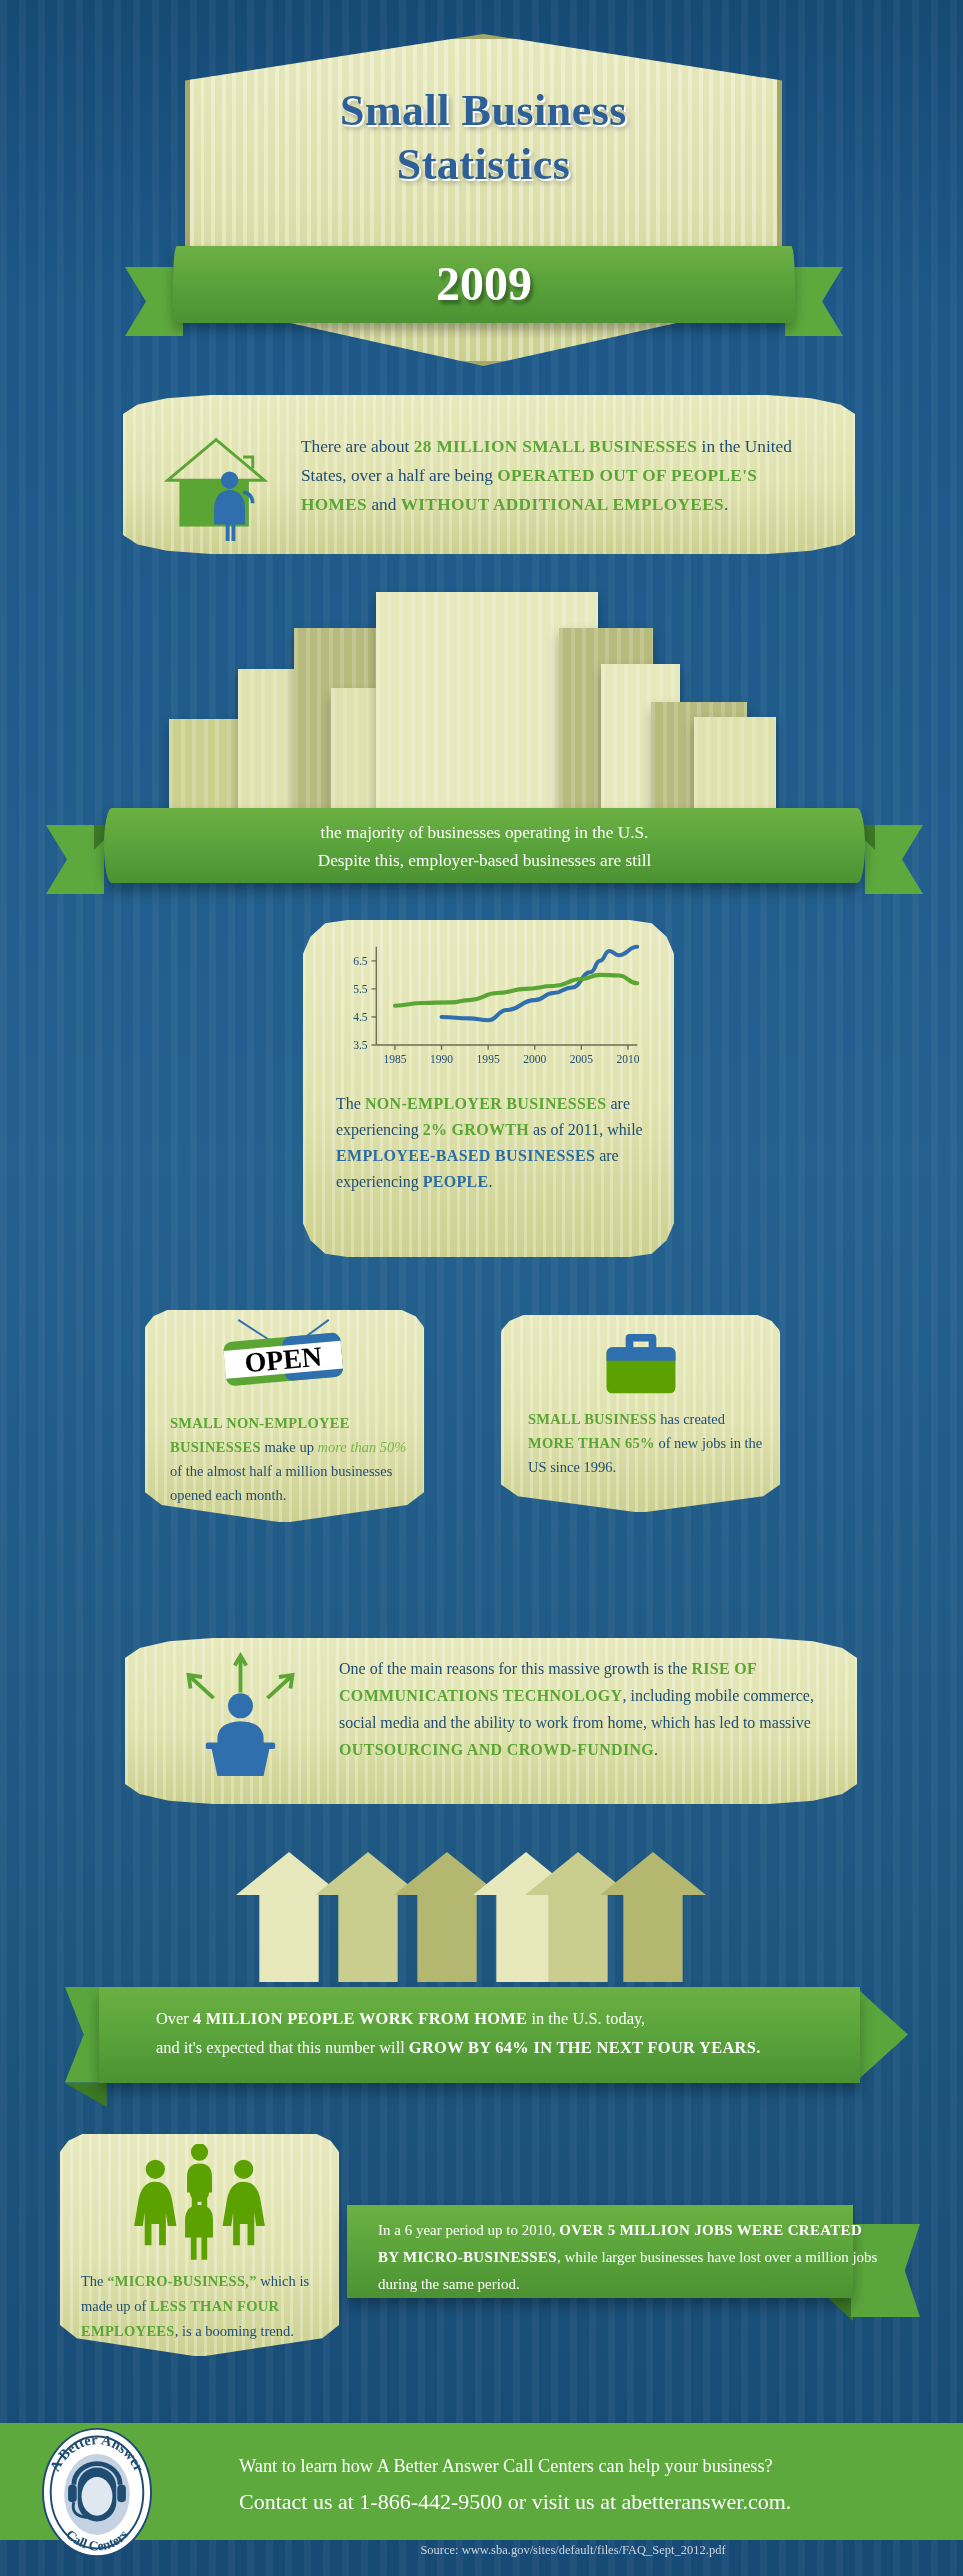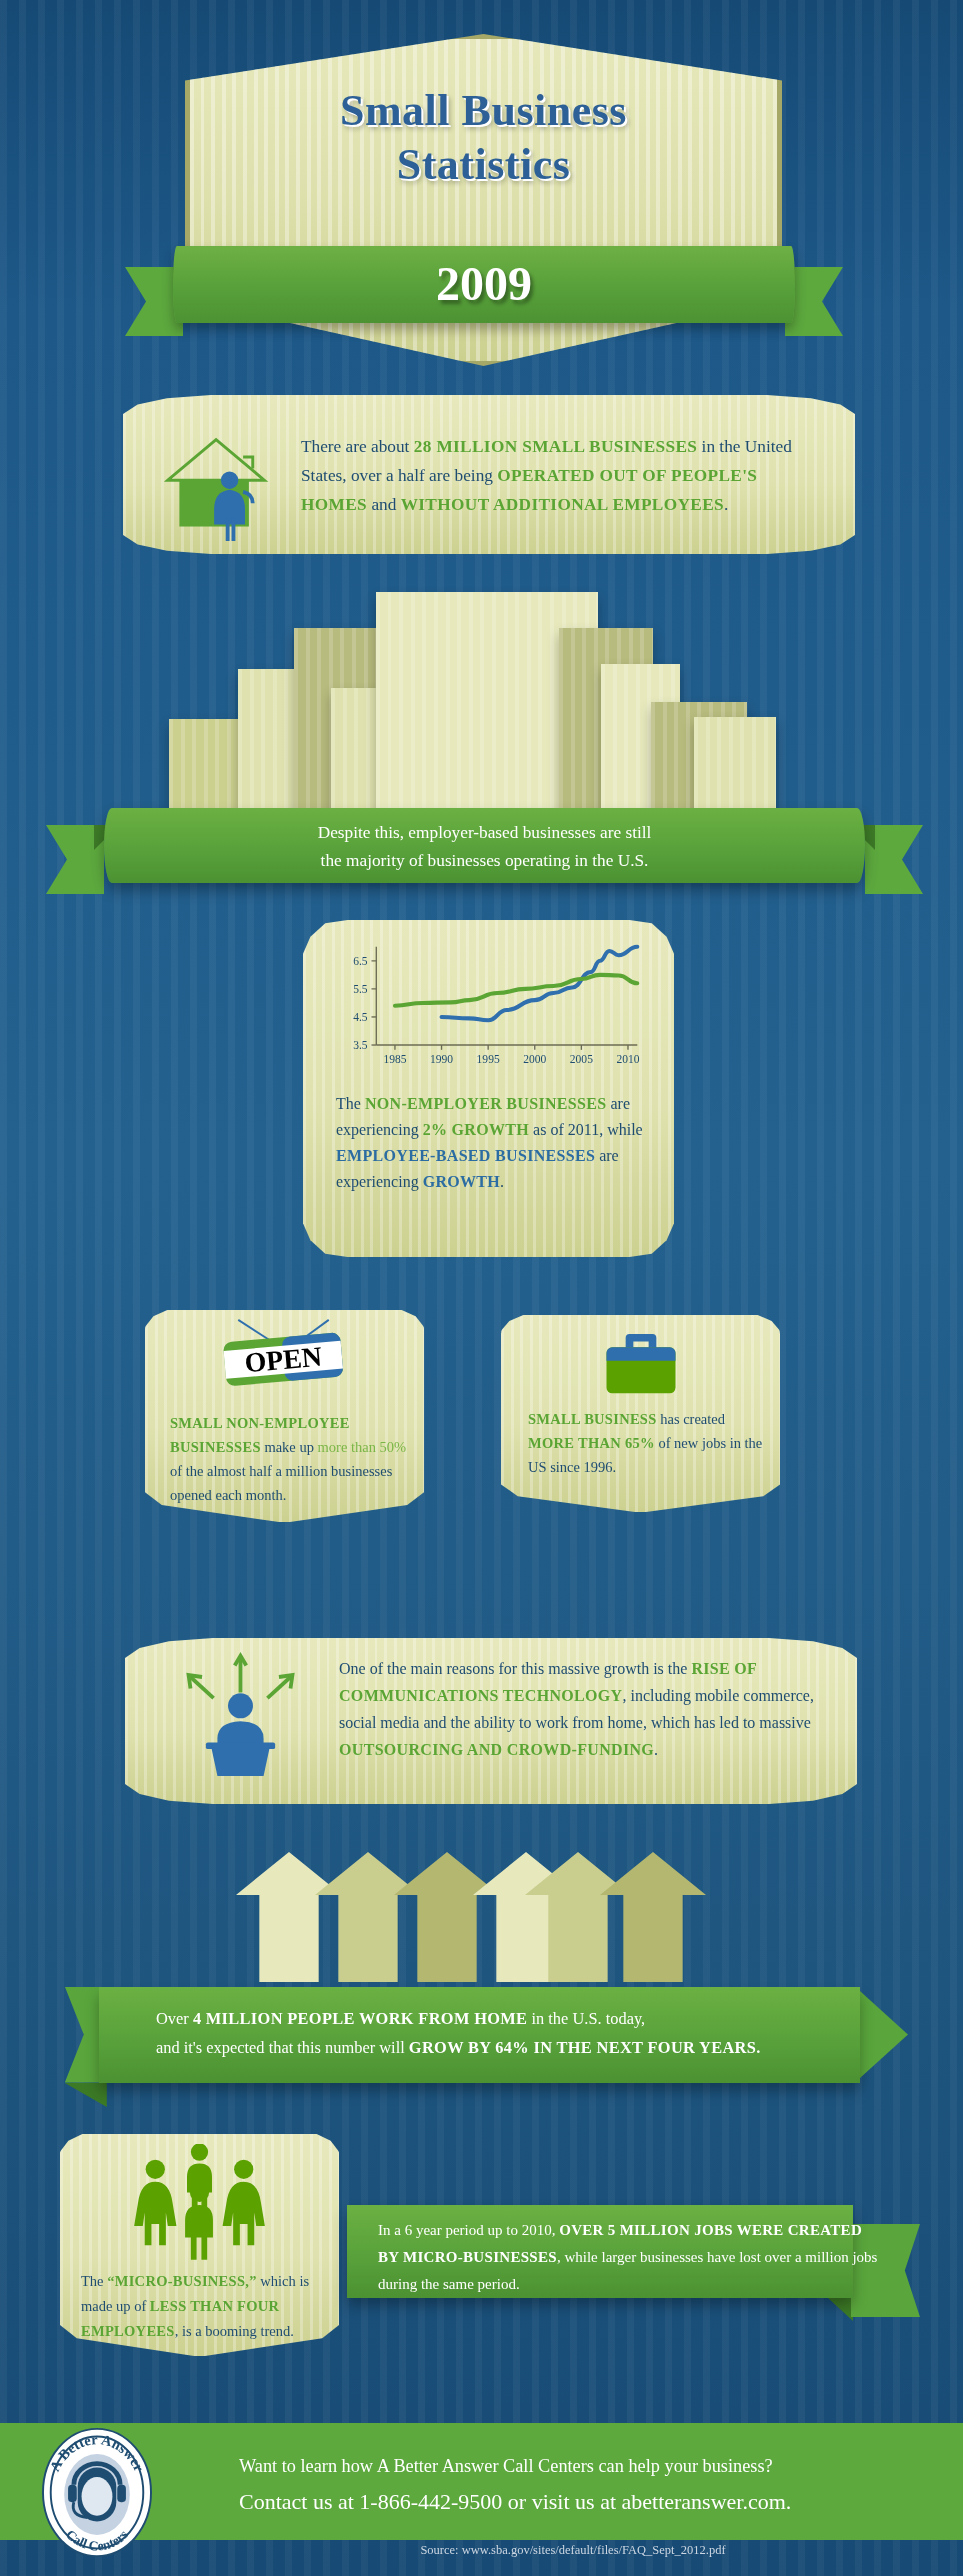--- a/index.html
+++ b/index.html
@@ -16,21 +16,21 @@
     background:
       repeating-linear-gradient(to right,
         rgba(255,255,255,0.045) 0px, rgba(255,255,255,0.045) 6.7px,
         rgba(0,0,0,0.0) 6.7px, rgba(0,0,0,0.0) 19px),
       linear-gradient(to bottom,#164a75 0%, #1d5888 12%, #24618f 45%, #1e5680 75%, #174a74 100%);
   }
   #content{ position:absolute; inset:0; }
 
   
   .g{ color:#5ba535; font-weight:bold; font-variant:small-caps; letter-spacing:.02em;}
-  .gi{ color:#7ab648; }
+  .gi{ color:#7ab648; font-style:italic;}
   .b{ color:#2b6ca3; font-weight:bold; font-variant:small-caps; letter-spacing:.02em;}
   .w{ font-weight:bold; font-variant:small-caps; letter-spacing:.02em;}
 
   
   #header-shield{
     position:absolute; left:185px; top:34px; width:597px; height:332px;
   }
   .shield-body{
     position:absolute; inset:0;
     background:linear-gradient(to bottom,#e4e6b6 0%, #dcdfa8 45%, #cdd093 100%);
@@ -230,22 +230,22 @@
     <div class="bldg" style="left:482px; width:96px; height:169px; background-color:#b7bb7d;"></div>
     <div class="bldg" style="left:525px; width:82px;  height:154px; background-color:#dfe2ae;"></div>
   </div>
   <div id="sec2-ribbon">
     <div class="ribbon-tail l"></div>
     <div class="ribbon-tail r"></div>
     <div class="ribbon-fold l"></div>
     <div class="ribbon-fold r"></div>
     <div class="ribbon2-main">
       <div id="sec2-text">
+        <div>the majority of businesses operating in the U.S.</div>
         <div>Despite this, employer-based businesses are still</div>
-        <div>the majority of businesses operating in the U.S.</div>
       </div>
     </div>
   </div>
 
   <div class="card" id="sec3-card">
     <div id="chart-wrap">
       <svg id="chart-svg" width="313" height="135" viewBox="0 0 325 140">
           <line x1="46" y1="8" x2="46" y2="110" stroke="#6b6b55" stroke-width="1.4"></line>
           <line x1="46" y1="110" x2="317" y2="110" stroke="#6b6b55" stroke-width="1.4"></line>
           <line x1="41" y1="110" x2="46" y2="110" stroke="#6b6b55" stroke-width="1.4"></line>
@@ -265,21 +265,21 @@
           <line x1="210.53571428571428" y1="110" x2="210.53571428571428" y2="115" stroke="#6b6b55" stroke-width="1.4"></line>
           <text x="210.53571428571428" y="129" text-anchor="middle" class="axis-lbl">2000</text>
           <line x1="258.92857142857144" y1="110" x2="258.92857142857144" y2="115" stroke="#6b6b55" stroke-width="1.4"></line>
           <text x="258.92857142857144" y="129" text-anchor="middle" class="axis-lbl">2005</text>
           <line x1="307.32142857142856" y1="110" x2="307.32142857142856" y2="115" stroke="#6b6b55" stroke-width="1.4"></line>
           <text x="307.32142857142856" y="129" text-anchor="middle" class="axis-lbl">2010</text>
           <path d="M113.75,80.85714285714286 C128.26785714285714,80.85714285714286 128.26785714285714,82.31428571428572 142.78571428571428,82.31428571428572 C152.46428571428572,82.31428571428572 152.46428571428572,84.35428571428572 162.14285714285714,84.35428571428572 C171.82142857142856,84.35428571428572 171.82142857142856,73.57142857142857 181.5,73.57142857142857 C196.01785714285714,73.57142857142857 196.01785714285714,63.37142857142858 210.53571428571428,63.37142857142858 C220.21428571428572,63.37142857142858 220.21428571428572,56.085714285714296 229.89285714285714,56.085714285714296 C239.57142857142856,56.085714285714296 239.57142857142856,50.25714285714287 249.25,50.25714285714287 C258.92857142857144,50.25714285714287 258.92857142857144,34.22857142857144 268.6071428571429,34.22857142857144 C273.44642857142856,34.22857142857144 273.44642857142856,22.57142857142857 278.2857142857143,22.57142857142857 C283.125,22.57142857142857 283.125,12.37142857142858 287.9642857142857,12.37142857142858 C292.80357142857144,12.37142857142858 292.80357142857144,16.742857142857133 297.6428571428571,16.742857142857133 C307.32142857142856,16.742857142857133 307.32142857142856,8 317,8" fill="none" stroke="#2f6fae" stroke-width="4.2" stroke-linecap="round" stroke-linejoin="round"></path>
           <path d="M65.35714285714286,69.19999999999999 C79.875,69.19999999999999 79.875,66.28571428571428 94.39285714285714,66.28571428571428 C108.91071428571428,66.28571428571428 108.91071428571428,65.70285714285716 123.42857142857143,65.70285714285716 C133.10714285714286,65.70285714285716 133.10714285714286,63.37142857142858 142.78571428571428,63.37142857142858 C157.30357142857142,63.37142857142858 157.30357142857142,56.085714285714296 171.82142857142856,56.085714285714296 C186.33928571428572,56.085714285714296 186.33928571428572,51.714285714285715 200.85714285714286,51.714285714285715 C215.375,51.714285714285715 215.375,48.80000000000001 229.89285714285714,48.80000000000001 C244.41071428571428,48.80000000000001 244.41071428571428,41.51428571428572 258.92857142857144,41.51428571428572 C268.6071428571429,41.51428571428572 268.6071428571429,37.14285714285714 278.2857142857143,37.14285714285714 C287.96428571428567,37.14285714285714 287.96428571428567,37.725714285714275 297.6428571428571,37.725714285714275 C307.32142857142856,37.725714285714275 307.32142857142856,45.88571428571427 317,45.88571428571427" fill="none" stroke="#5ba535" stroke-width="4.2" stroke-linecap="round" stroke-linejoin="round"></path>
         </svg>
     </div>
-    <div id="sec3-text" class="txt"><span>The </span><span class="g">NON-EMPLOYER BUSINESSES</span><span> are experiencing </span><span class="g">2% GROWTH</span><span> as of 2011, while </span><span class="b">EMPLOYEE-BASED BUSINESSES</span><span> are experiencing </span><span class="b">GROWTH</span><span>.</span></div>
+    <div id="sec3-text" class="txt"><span>The </span><span class="g">NON-EMPLOYER BUSINESSES</span><span> are experiencing </span><span class="g">2% GROWTH</span><span> as of 2011, while </span><span class="b">EMPLOYEE-BASED BUSINESSES</span><span> are experiencing </span><span class="b">PEOPLE</span><span>.</span></div>
   </div>
 
   <div class="card" id="sec4-left">
     <svg id="open-sign" viewBox="0 0 150 80">
       <path d="M28 4 L62 26" stroke="#2f6fae" stroke-width="2" fill="none"></path>
       <path d="M122 4 L92 26" stroke="#2f6fae" stroke-width="2" fill="none"></path>
       <g transform="rotate(-5 75 48)">
         <rect x="14" y="22" width="122" height="46" rx="9" fill="#5ba535"></rect>
         <rect x="75" y="22" width="61" height="46" rx="9" fill="#2f6fae"></rect>
         <rect x="14" y="31" width="122" height="29" fill="#ffffff"></rect>

